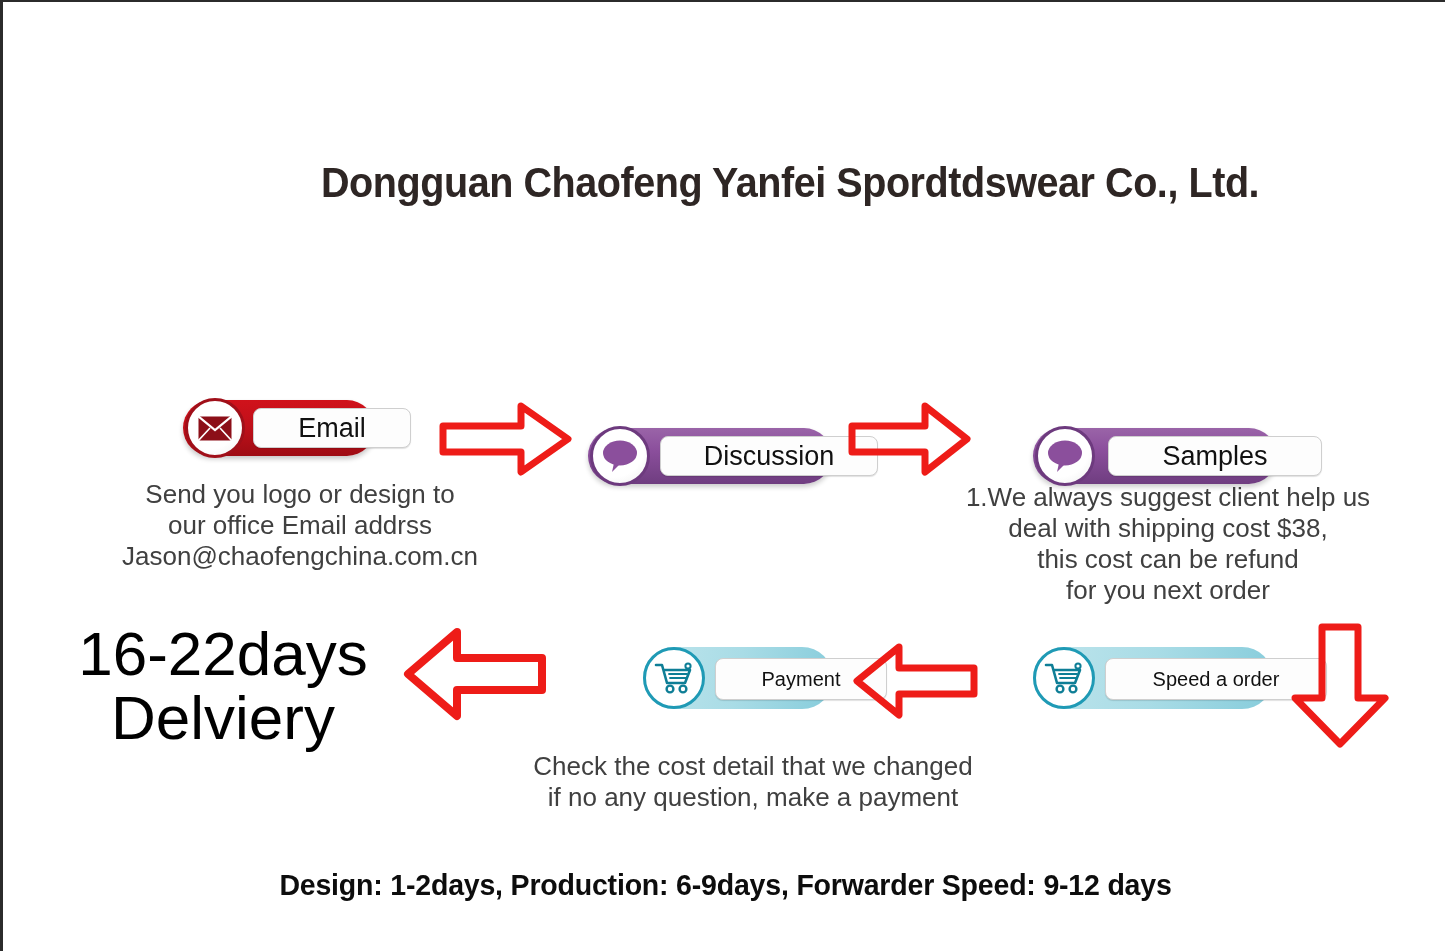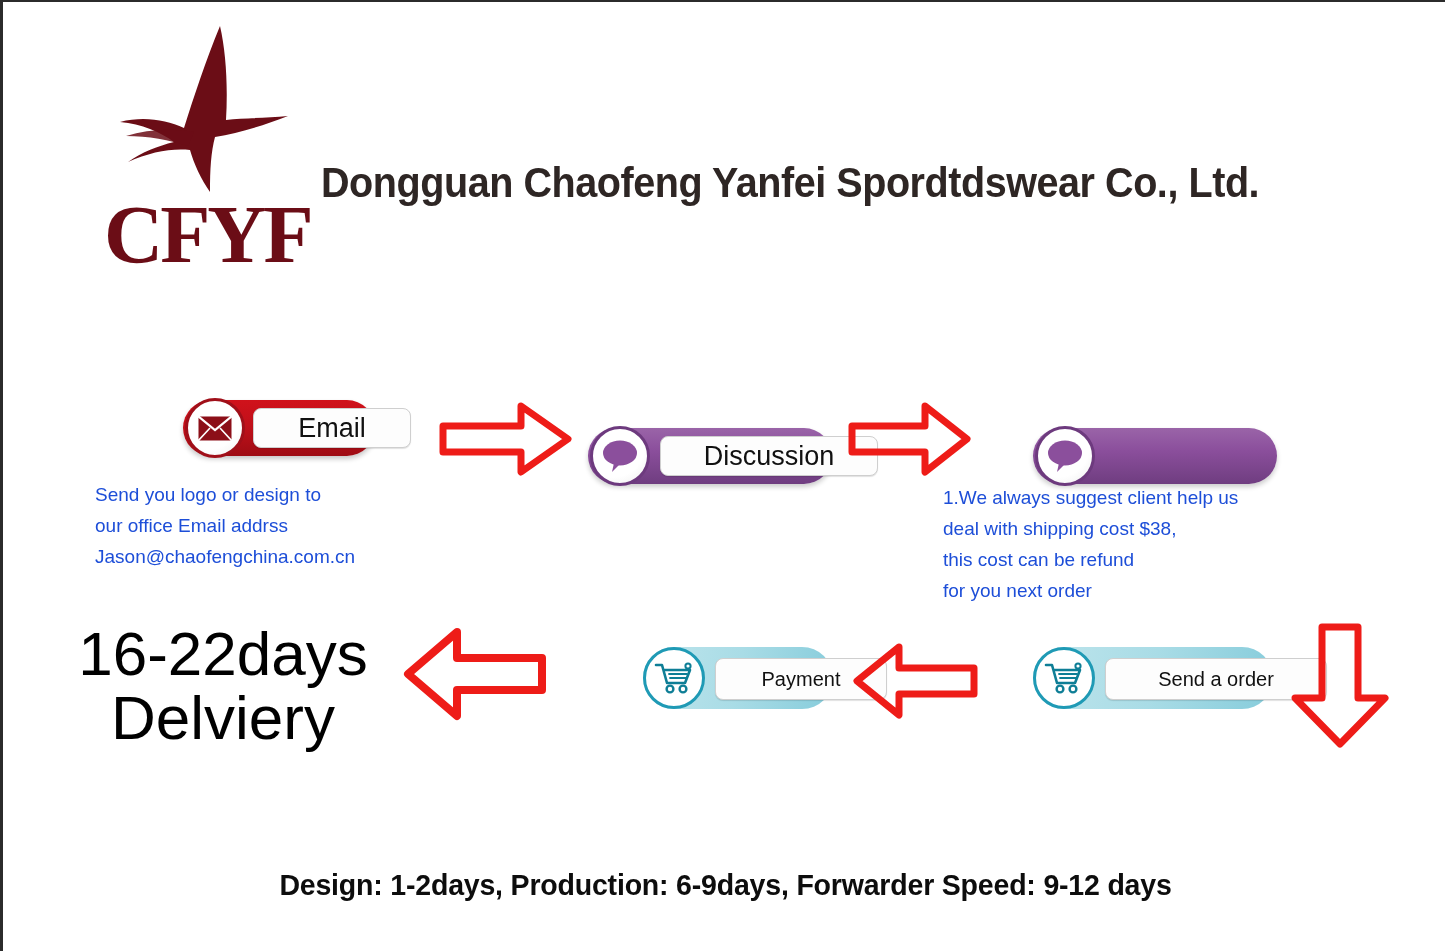--- a/index.html
+++ b/index.html
@@ -143,24 +143,24 @@
     font-size: 20px;
   }
   #badge-payment { left: 640px; top: 645px; width: 190px; }
   #badge-payment .badge-label { left: 72px; width: 118px; }
   #badge-makeorder { left: 1030px; top: 645px; width: 240px; }
   #badge-makeorder .badge-label { left: 72px; width: 168px; }
 
   
   .caption {
     position: absolute;
-    text-align: left;
-    font-size: 19px;
+    text-align: center;
+    font-size: 26px;
     line-height: 31px;
-    color: #1d4ed8;
+    color: #404040;
     white-space: pre-line;
   }
   #caption-email     { left: 92px;  top: 477px; width: 410px; }
   #caption-discussion{ left: 560px; top: 470px; width: 366px; }
   #caption-samples   { left: 940px; top: 470px; width: 450px; margin-top: 10px; }
   #caption-payment   { left: 505px; top: 749px; width: 490px; }
 
   #delivery-text {
     position: absolute;
     left: 40px; top: 620px;
@@ -194,31 +194,20 @@
   #arrow-4 { left: 848px; top: 638px;  width: 130px; height: 82px; }
   #arrow-5 { left: 398px; top: 622px;  width: 148px; height: 100px; }
 </style>
 </head>
 <body>
 
 <div id="page">
 
   <div id="header">
 
-    <div id="logo-block">
-      <svg id="bird-icon" viewBox="0 0 230 175">
-        <path fill="#6b0d16" d="M122 2 C108 36 96 72 86 104 C68 96 46 92 22 98 C44 100 62 108 76 118
-                                 C60 122 44 128 30 138 C52 128 74 124 92 126
-                                 C96 140 103 155 112 168 C112 145 113 128 117 113
-                                 C140 109 165 102 190 92 C168 94 146 94 128 96
-                                 C130 62 128 28 122 2 Z"></path>
-        <path fill="#6b0d16" d="M96 108 C74 104 50 105 28 112 C50 112 72 116 90 122 Z" opacity="0.85"></path>
-      </svg>
-      <div id="logo-wordmark">CFYF</div>
-    </div>
 
     <div id="company-title">Dongguan Chaofeng Yanfei Spordtdswear Co., Ltd.</div>
   </div>
 
   <div class="badge" id="badge-email">
     <span class="badge-icon-wrap">
       <svg width="34" height="25" viewBox="0 0 34 25">
         <rect x="0.5" y="0.5" width="33" height="24" rx="1.5" fill="#8c0f18"></rect>
         <path d="M0.5 0.5 L17 14 L33.5 0.5" fill="none" stroke="#ffffff" stroke-width="2.2"></path>
         <path d="M0.5 24.5 L12 12 M33.5 24.5 L22 12" fill="none" stroke="#ffffff" stroke-width="1.6"></path>
@@ -237,20 +226,21 @@
     <span class="badge-label">Discussion</span>
   </div>
 
   <div class="badge badge-purple" id="badge-samples">
     <span class="badge-icon-wrap">
       <svg width="38" height="34" viewBox="0 0 38 34">
         <ellipse cx="19" cy="14" rx="17" ry="12.5" fill="#8b4f9c"></ellipse>
         <path d="M13 24 L11 33 L20 24 Z" fill="#8b4f9c"></path>
       </svg>
     </span>
+    <span class="badge-label">Samples</span>
   </div>
 
   <div class="badge badge-teal" id="badge-payment">
     <span class="badge-icon-wrap">
       <svg width="40" height="34" viewBox="0 0 40 34">
         <path d="M2 4 H8 L13 22 H31 L36 9 H11" fill="none" stroke="#0e7e96" stroke-width="2.6" stroke-linecap="round" stroke-linejoin="round"></path>
         <path d="M15 13 H33 M16 17 H32" stroke="#0e7e96" stroke-width="1.8" stroke-linecap="round"></path>
         <circle cx="16" cy="28" r="3.4" fill="none" stroke="#0e7e96" stroke-width="2.4"></circle>
         <circle cx="29" cy="28" r="3.4" fill="none" stroke="#0e7e96" stroke-width="2.4"></circle>
         <circle cx="34" cy="5" r="2.6" fill="none" stroke="#0e7e96" stroke-width="2"></circle>
@@ -262,30 +252,32 @@
   <div class="badge badge-teal" id="badge-makeorder">
     <span class="badge-icon-wrap">
       <svg width="40" height="34" viewBox="0 0 40 34">
         <path d="M2 4 H8 L13 22 H31 L36 9 H11" fill="none" stroke="#0e7e96" stroke-width="2.6" stroke-linecap="round" stroke-linejoin="round"></path>
         <path d="M15 13 H33 M16 17 H32" stroke="#0e7e96" stroke-width="1.8" stroke-linecap="round"></path>
         <circle cx="16" cy="28" r="3.4" fill="none" stroke="#0e7e96" stroke-width="2.4"></circle>
         <circle cx="29" cy="28" r="3.4" fill="none" stroke="#0e7e96" stroke-width="2.4"></circle>
         <circle cx="34" cy="5" r="2.6" fill="none" stroke="#0e7e96" stroke-width="2"></circle>
       </svg>
     </span>
-    <span class="badge-label">Send a order</span>
+    <span class="badge-label">Speed a order</span>
   </div>
 
   <div class="caption" id="caption-email">Send you logo or design to
 our office Email addrss
 Jason@chaofengchina.com.cn</div>
   <div class="caption" id="caption-samples">1.We always suggest client help us
 deal with shipping cost $38,
 this cost can be refund
 for you next order</div>
+  <div class="caption" id="caption-payment">Check the cost detail that we changed
+if no any question, make a payment</div>
 
   <div id="delivery-text">16-22days
 Delviery</div>
 
   <svg class="arrow" id="arrow-1" viewBox="0 0 140 78">
     <path d="M8 26 H86 V6 L133 39 L86 72 V52 H8 Z" fill="none" stroke="#ee1c18" stroke-width="7" stroke-linejoin="round" stroke-linecap="round"></path>
   </svg>
 
   <svg class="arrow" id="arrow-2" viewBox="0 0 128 78">
     <path d="M7 26 H80 V6 L122 39 L80 72 V52 H7 Z" fill="none" stroke="#ee1c18" stroke-width="7" stroke-linejoin="round" stroke-linecap="round"></path>

